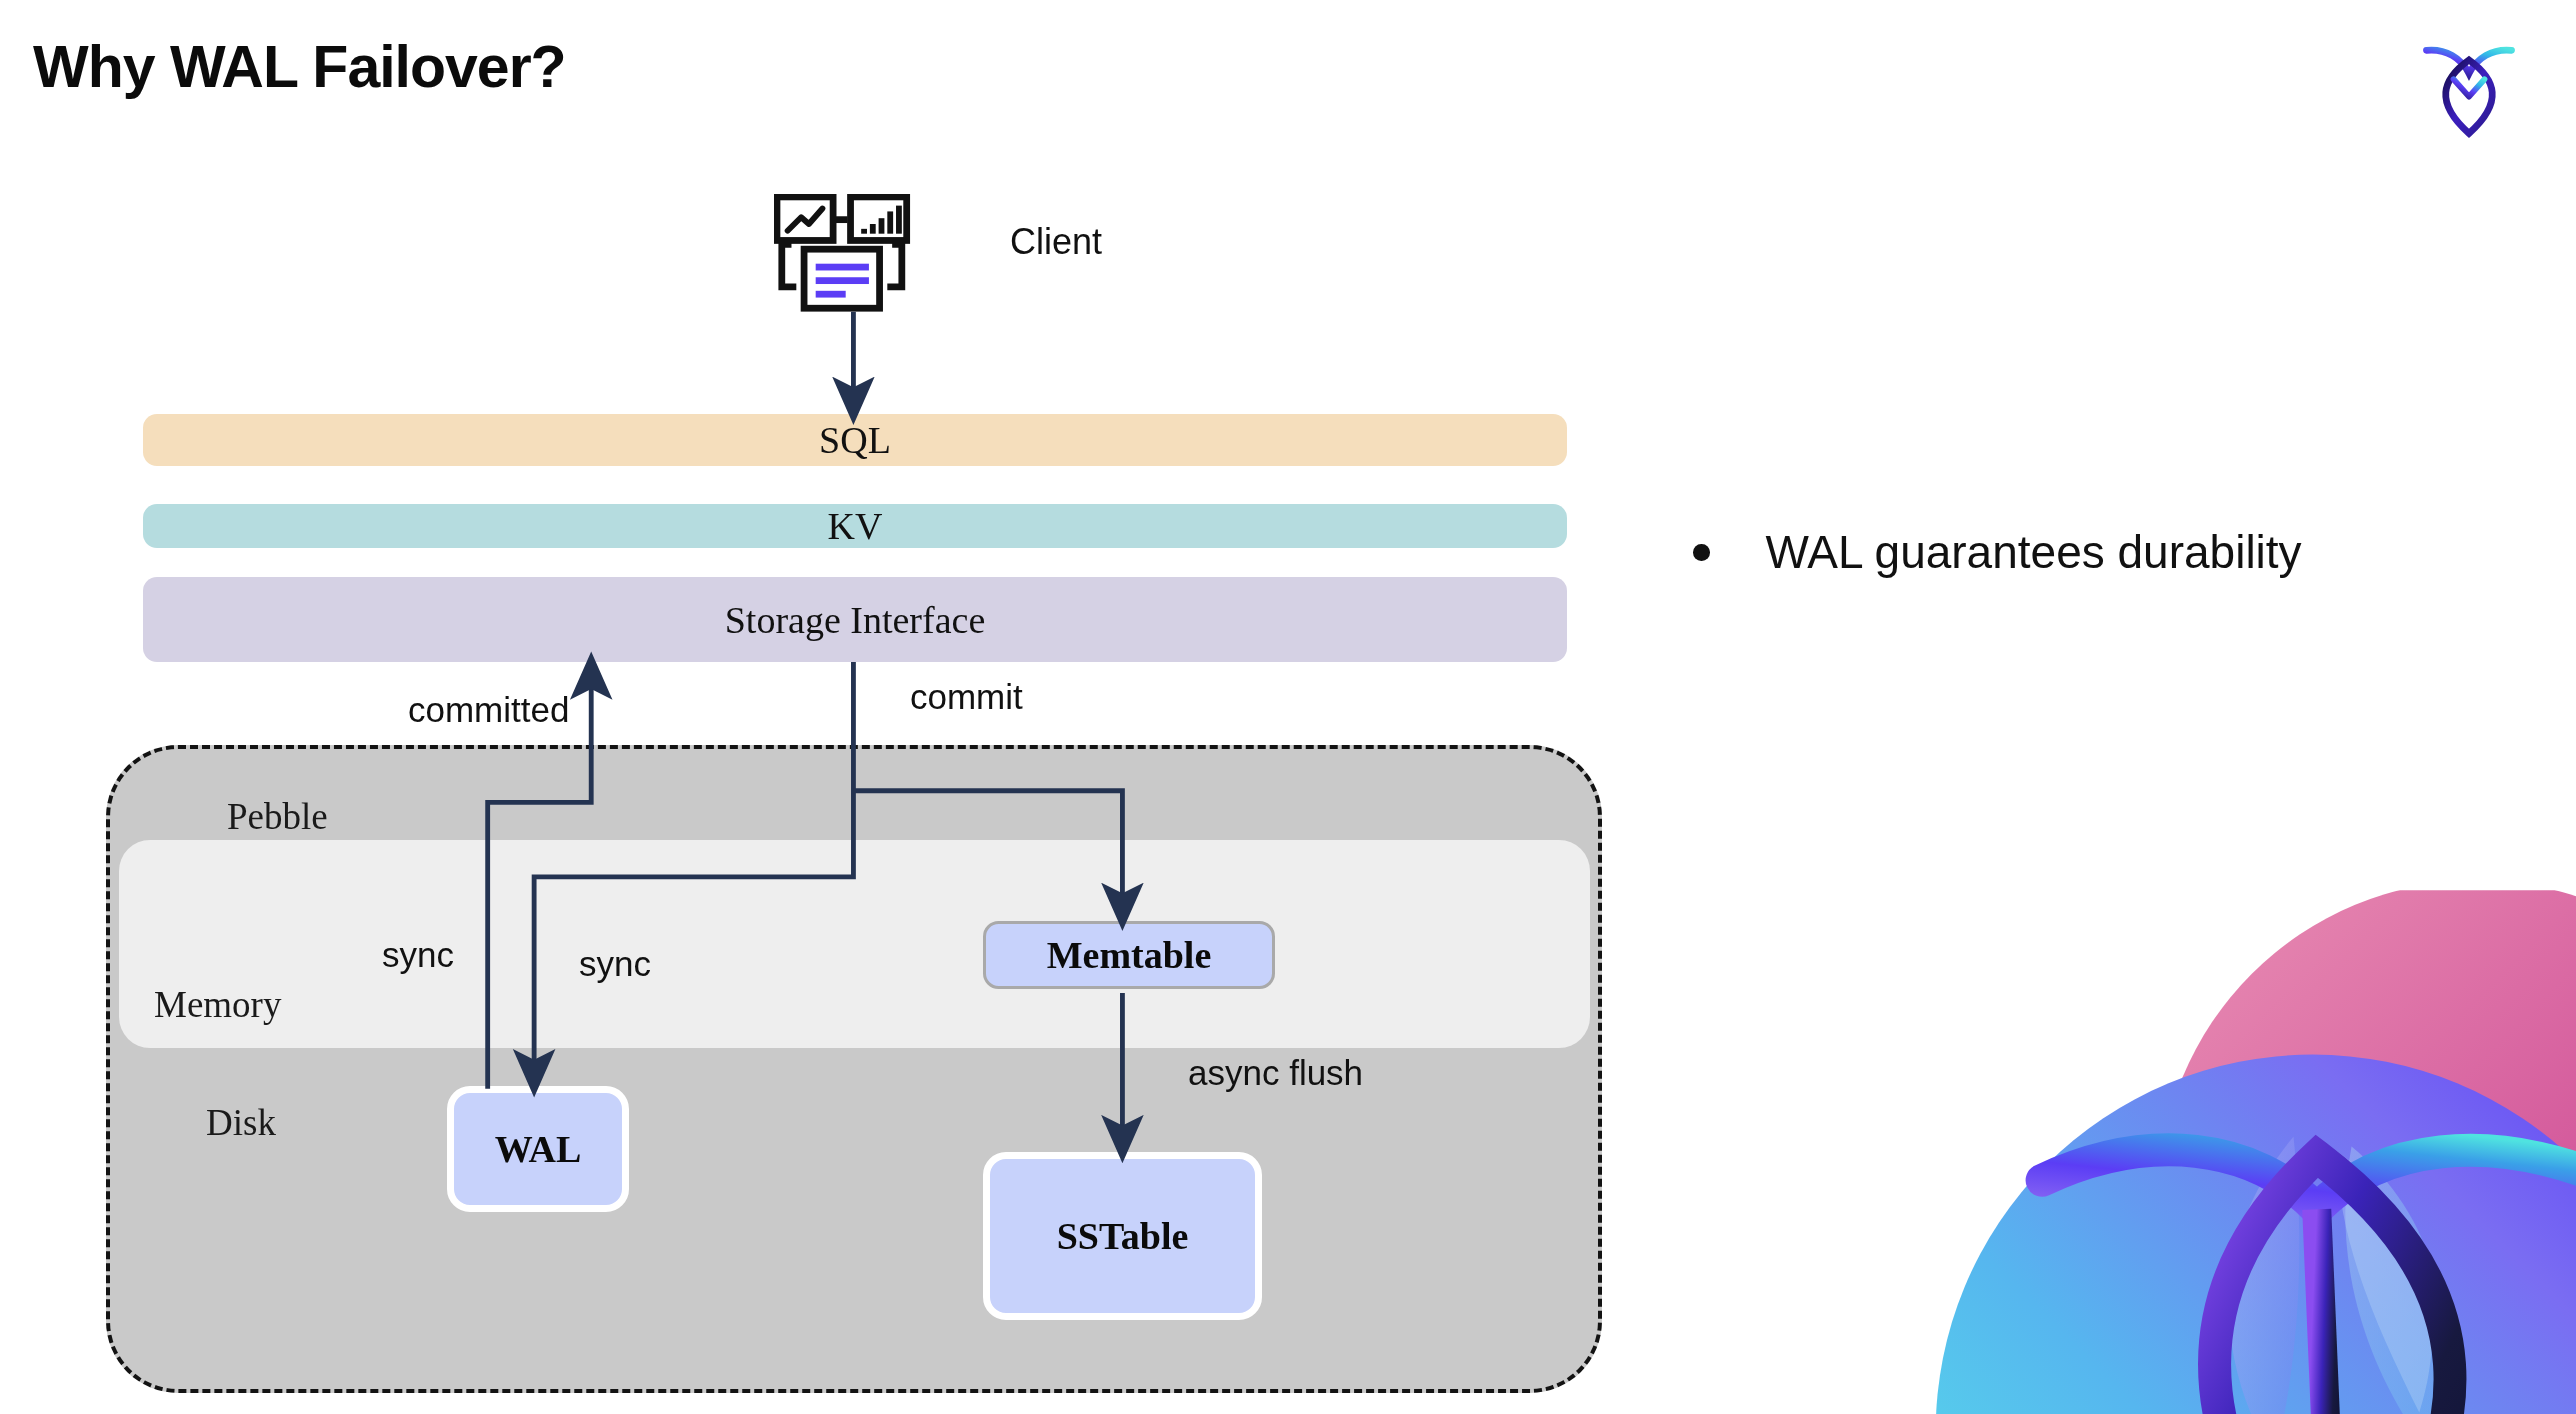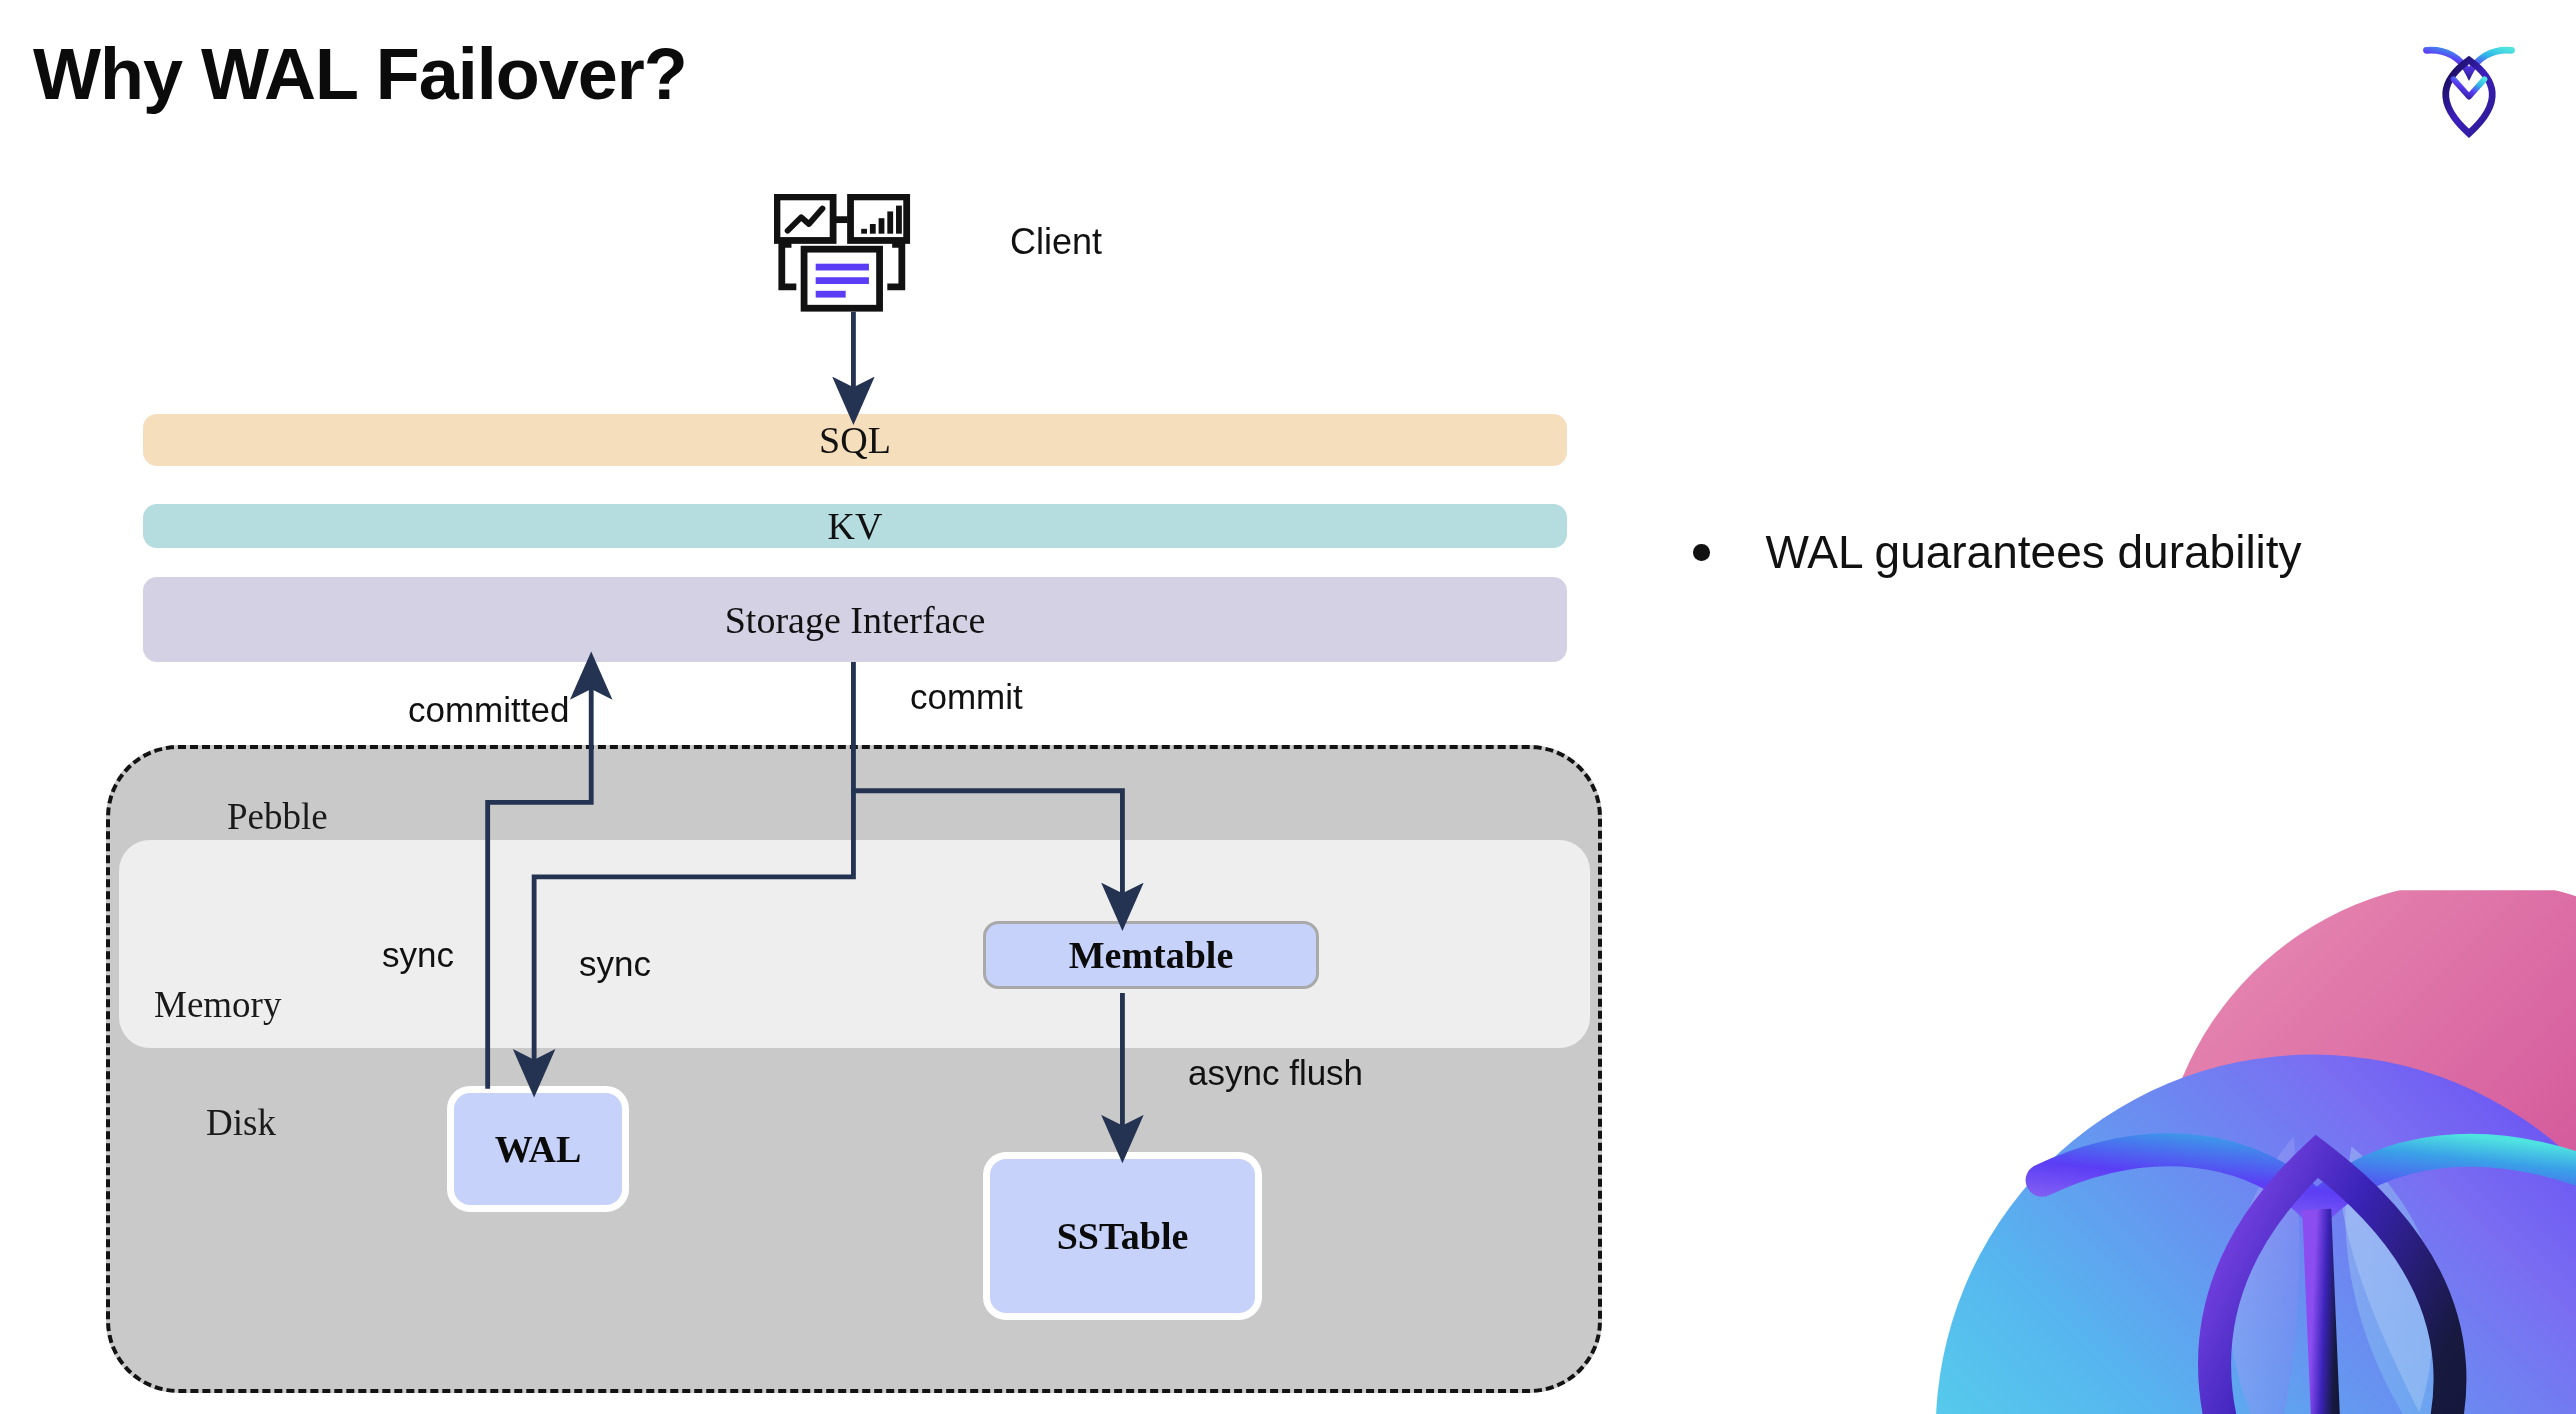--- a/index.html
+++ b/index.html
@@ -6,21 +6,21 @@
   html,body{margin:0;padding:0;background:#ffffff;}
   body{width:2576px;height:1415px;position:relative;overflow:hidden;
        font-family:"Liberation Sans", sans-serif;}
 
   .slide{position:absolute;inset:0;background:#ffffff;overflow:hidden;}
 
   
   #page-title{
     position:absolute;left:33px;top:37px;
     font-family:"Liberation Sans", sans-serif;
-    font-weight:bold;font-size:72px;letter-spacing:-1px;
+    font-weight:bold;font-size:59px;letter-spacing:-1px;
     color:#0b0b0b;line-height:1.05;white-space:nowrap;
   }
 
   
   #brand-logo{position:absolute;left:2411px;top:29px;width:116px;height:116px;}
 
   
   #diagram{position:absolute;left:0;top:0;width:1703px;height:1415px;padding-left:45px;}
 
   
@@ -67,21 +67,21 @@
   }
 
   
   .comp-box{
     position:absolute;box-sizing:border-box;
     background:#c7d2fb;border-radius:23px;
     display:flex;align-items:center;justify-content:center;
     font-family:"Liberation Serif", serif;font-weight:bold;
     font-size:38px;color:#0b0b0b;
   }
-  #box-memtable{left:983px;top:921px;width:336px;height:68px;
+  #box-memtable{left:983px;top:921px;width:292px;height:68px;
     border:3.9px solid #a9a9a9;border-radius:15.5px;}
   #box-wal{left:447px;top:1086px;width:182px;height:126px;border:7.7px solid #ffffff;}
   #box-sstable{left:983px;top:1152px;width:279px;height:168px;border:7.7px solid #ffffff;}
 
   
   .edge-label{
     position:absolute;font-family:"Liberation Sans", sans-serif;
     font-size:35px;color:#111;white-space:nowrap;
   }
   #lbl-committed{left:408px;top:690px;}

